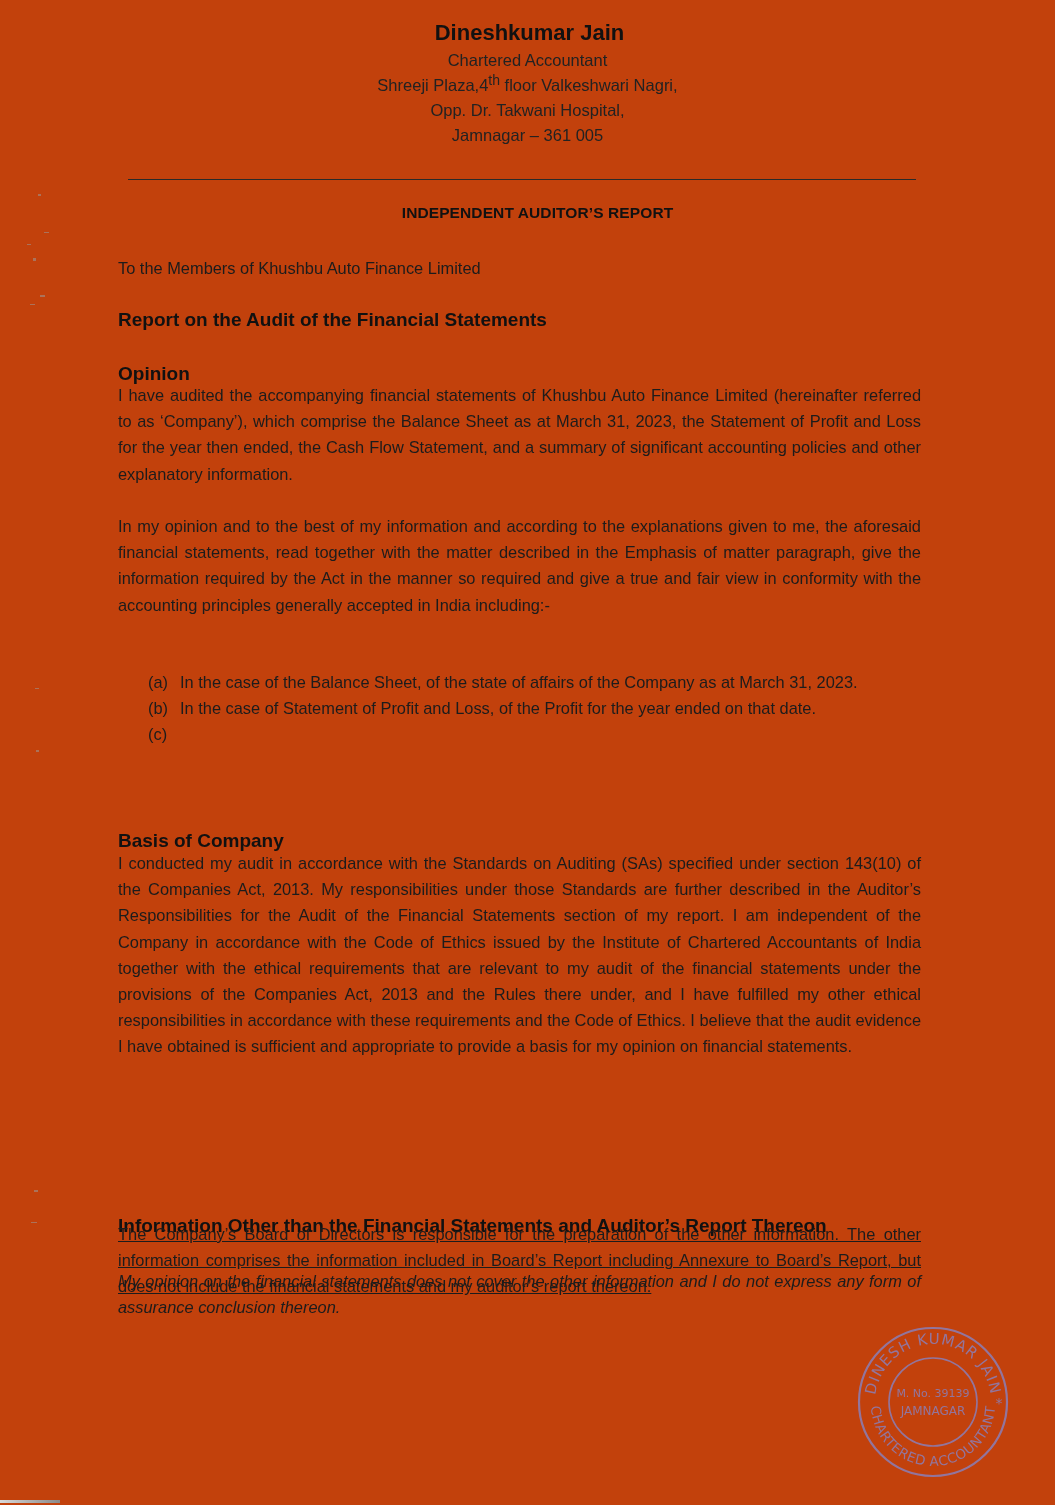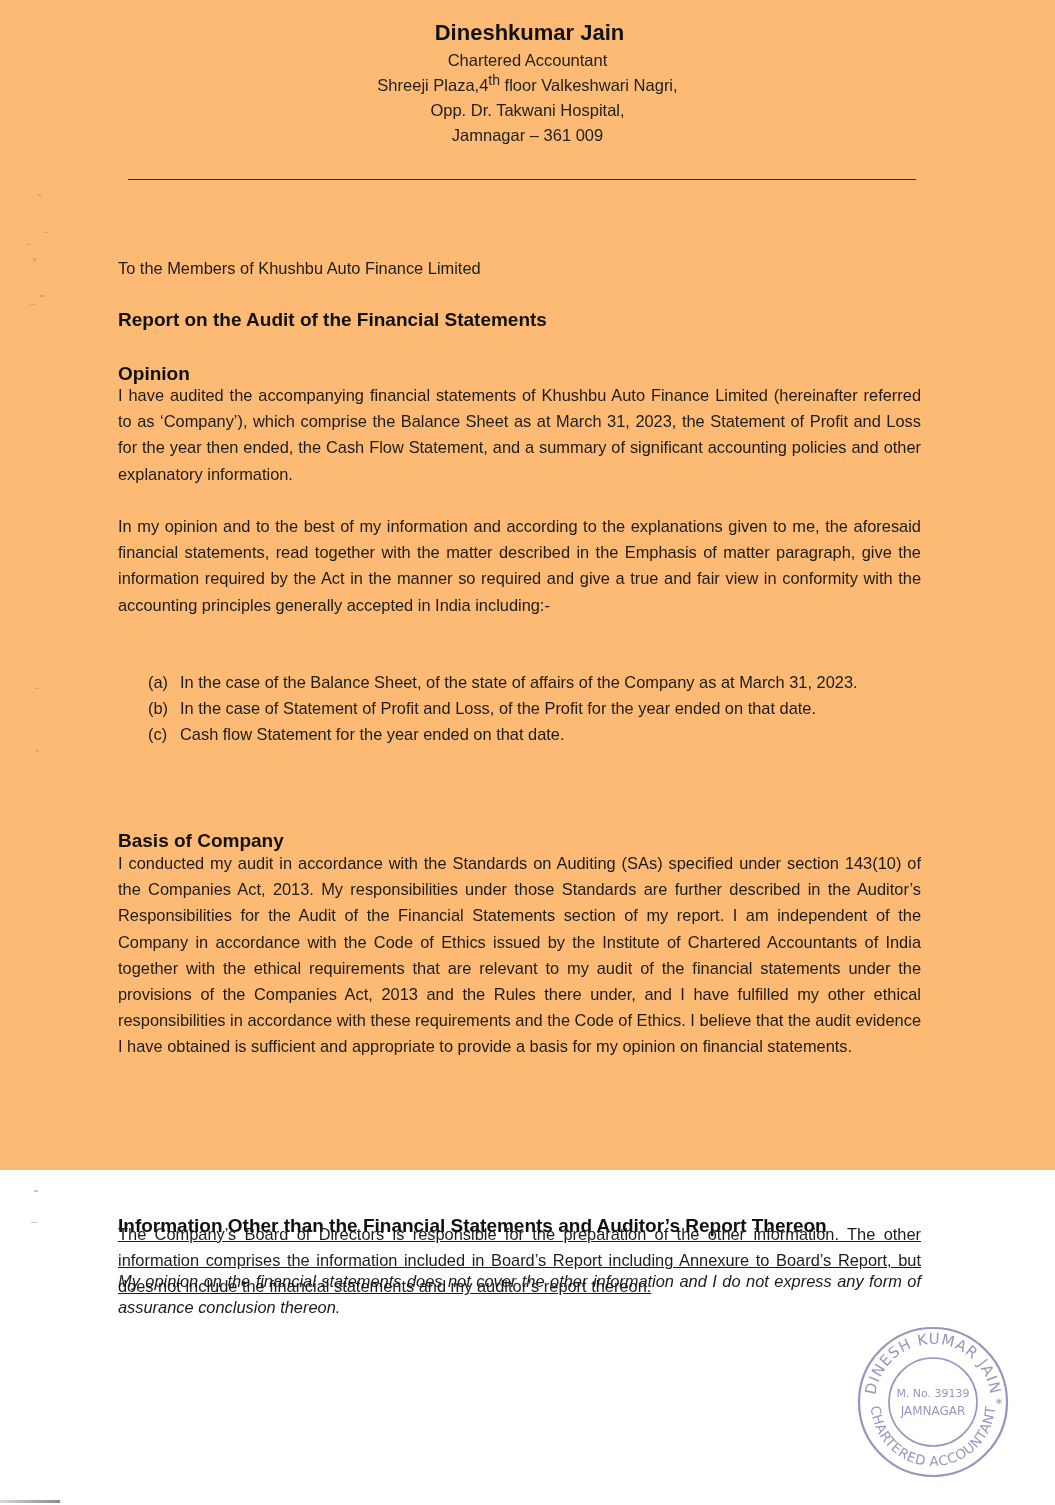--- a/index.html
+++ b/index.html
@@ -11,22 +11,22 @@
       width: 1055px;
       height: 1505px;
       position: relative;
       overflow: hidden;
       font-family: "Liberation Sans", "DejaVu Sans", sans-serif;
       color: #1a1a1a;
     }
     .page {
       position: absolute;
       left: 0; top: 0;
-      width: 1055px; height: 1170px;
-      background: #fdba74;
+      width: 1055px; height: 1505px;
+      background: #c2410c;
     }
     
     .letterhead {
       position: absolute;
       left: 0; top: 18px;
       width: 1055px;
       text-align: center;
     }
     .lh-name {
       font-size: 22px;
@@ -137,24 +137,25 @@
   <div class="speck" style="left:36px;top:750px;width:3px;height:2px;"></div>
   <div class="speck" style="left:34px;top:1190px;width:4px;height:2px;"></div>
   <div class="speck" style="left:31px;top:1222px;width:6px;height:1px;"></div>
   <div class="bottom-edge"></div>
 
   <div class="letterhead">
     <div class="lh-name">Dineshkumar Jain</div>
     <div class="lh-line">Chartered Accountant</div>
     <div class="lh-line"><span>Shreeji Plaza,4</span><sup>th</sup><span> floor Valkeshwari Nagri,</span></div>
     <div class="lh-line">Opp. Dr. Takwani Hospital,</div>
-    <div class="lh-line">Jamnagar – 361 009</div>
+    <div class="lh-line">Jamnagar – 361 005</div>
   </div>
   <div class="rule"></div>
 
+  <div class="report-title">INDEPENDENT AUDITOR’S REPORT</div>
 
   <div class="body-text" style="top:255px;">To the Members of Khushbu Auto Finance Limited</div>
 
   <div class="heading" style="top:308px;">Report on the Audit of the Financial Statements</div>
 
   <div class="heading" style="top:362px;">Opinion</div>
   <p class="body-text" style="top:382px;">I have audited the accompanying financial statements of Khushbu Auto Finance Limited (hereinafter referred to as ‘Company’), which comprise the Balance Sheet as at March 31, 2023, the Statement of Profit and Loss for the year then ended, the Cash Flow Statement, and a summary of significant accounting policies and other explanatory information.</p>
 
   <p class="body-text" style="top:513px;">In my opinion and to the best of my information and according to the explanations given to me, the aforesaid financial statements, read together with the matter described in the Emphasis of matter paragraph, give the information required by the Act in the manner so required and give a true and fair view in conformity with the accounting principles generally accepted in India including:-</p>
 
@@ -162,21 +163,20 @@
     <li>
       <span class="marker">(a)</span>
       <span>In the case of the Balance Sheet, of the state of affairs of the Company as at March 31, 2023.</span>
     </li>
     <li>
       <span class="marker">(b)</span>
       <span>In the case of Statement of Profit and Loss, of the Profit for the year ended on that date.</span>
     </li>
     <li>
       <span class="marker">(c)</span>
-      <span>Cash flow Statement for the year ended on that date.</span>
     </li>
   </ul>
 
   <div class="heading" style="top:829px;">Basis of Company</div>
   <p class="body-text" style="top:850px;">I conducted my audit in accordance with the Standards on Auditing (SAs) specified under section 143(10) of the Companies Act, 2013. My responsibilities under those Standards are further described in the Auditor’s Responsibilities for the Audit of the Financial Statements section of my report. I am independent of the Company in accordance with the Code of Ethics issued by the Institute of Chartered Accountants of India together with the ethical requirements that are relevant to my audit of the financial statements under the provisions of the Companies Act, 2013 and the Rules there under, and I have fulfilled my other ethical responsibilities in accordance with these requirements and the Code of Ethics. I believe that the audit evidence I have obtained is sufficient and appropriate to provide a basis for my opinion on financial statements.</p>
 
   <div class="heading" style="top:1178px;margin-top:36px;">Information Other than the Financial Statements and Auditor’s Report Thereon</div>
   <p class="body-text" style="top:1221px;text-decoration:underline;">The Company’s Board of Directors is responsible for the preparation of the other information. The other information comprises the information included in Board’s Report including Annexure to Board’s Report, but does not include the financial statements and my auditor’s report thereon.</p>
   <p class="body-text" style="top:1268px;font-style:italic;">My opinion on the financial statements does not cover the other information and I do not express any form of assurance conclusion thereon.</p>
 

